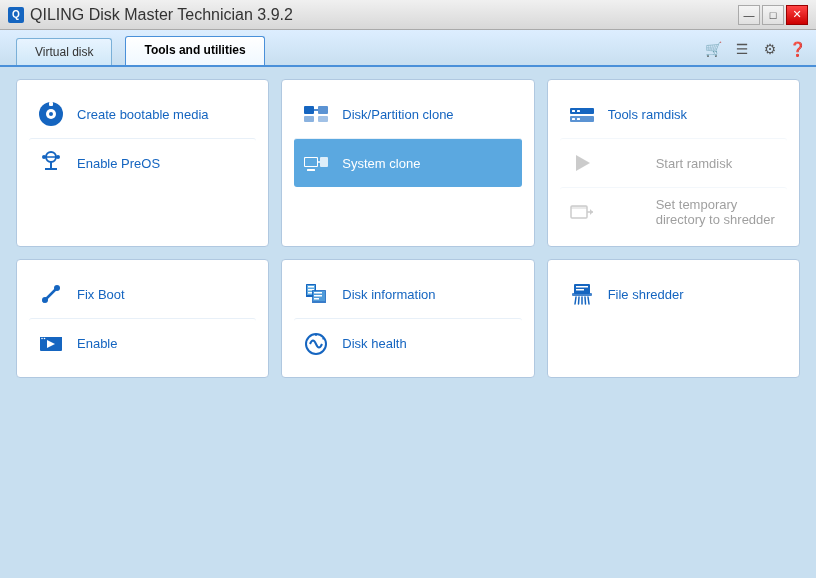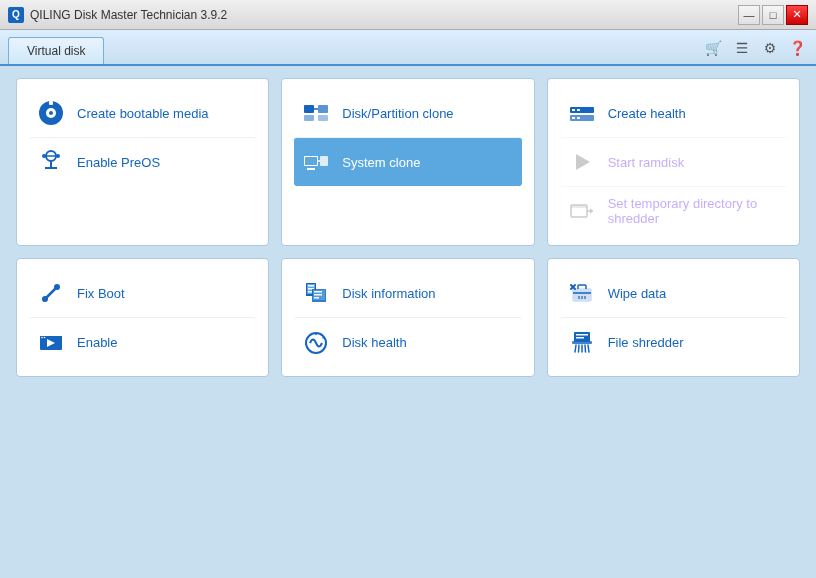--- a/index.html
+++ b/index.html
@@ -31,21 +31,21 @@
       background: #1565c0;
       border-radius: 2px;
       display: flex;
       align-items: center;
       justify-content: center;
       color: white;
       font-size: 10px;
       font-weight: bold;
     }
     .titlebar-title {
-      font-size: 12px;
+      font-size: 16px;
       color: #333;
     }
     .titlebar-controls {
       display: flex;
       gap: 2px;
     }
     .titlebar-btn {
       width: 22px;
       height: 20px;
       border: 1px solid #aaa;
@@ -142,40 +142,42 @@
     }
     .item-label {
       font-size: 13px;
       color: #1565c0;
     }
     .panel-item.active .item-label {
       color: white;
       text-align: center;
     }
     .panel-item.disabled .item-label {
-      color: #8b5cf6;
+      color: #404040;
+      margin-left: 48px;
     }
   </style>
 </head>
 <body>
 
 <div class="titlebar">
   <div class="titlebar-left">
     <div class="titlebar-icon">Q</div>
     <span class="titlebar-title">QILING Disk Master Technician 3.9.2</span>
   </div>
   <div class="titlebar-controls">
     <div class="titlebar-btn">—</div>
     <div class="titlebar-btn">□</div>
     <div class="titlebar-btn close">✕</div>
   </div>
 </div>
 
-<div style="display:flex; align-items:flex-end; background:linear-gradient(to bottom,#ddeeff,#c8dff0); padding: 6px 6px 0 8px; gap:13px; border-bottom:2px solid #4a90d9;">
+<div style="display:flex; align-items:flex-end; background:linear-gradient(to bottom,#ddeeff,#c8dff0); padding: 6px 6px 0 16px; gap:13px; border-bottom:2px solid #4a90d9;">
   <div class="tab">Virtual disk</div>
+  <div class="tab active">Tools and utilities</div>
   <div class="tabbar-right">
     <div class="toolbar-icon">🛒</div>
     <div class="toolbar-icon">☰</div>
     <div class="toolbar-icon">⚙</div>
     <div class="toolbar-icon">❓</div>
   </div>
 </div>
 
 <div class="main-content">
 
@@ -239,21 +241,21 @@
       <div class="item-icon">
         <svg viewBox="0 0 28 28" fill="none">
           <rect x="2" y="8" width="24" height="6" rx="1" fill="#1565c0"></rect>
           <rect x="2" y="16" width="24" height="6" rx="1" fill="#1565c0" opacity="0.7"></rect>
           <rect x="4" y="10" width="3" height="2" rx="0.5" fill="white"></rect>
           <rect x="9" y="10" width="3" height="2" rx="0.5" fill="white"></rect>
           <rect x="4" y="18" width="3" height="2" rx="0.5" fill="white"></rect>
           <rect x="9" y="18" width="3" height="2" rx="0.5" fill="white"></rect>
         </svg>
       </div>
-      <span class="item-label">Create health</span>
+      <span class="item-label">Tools ramdisk</span>
     </div>
     <div class="panel-item disabled">
       <div class="item-icon">
         <svg viewBox="0 0 28 28" fill="none">
           <polygon points="8,6 22,14 8,22" fill="#999"></polygon>
         </svg>
       </div>
       <span class="item-label">Start ramdisk</span>
     </div>
     <div class="panel-item disabled">
@@ -323,35 +325,20 @@
         </svg>
       </div>
       <span class="item-label">Disk health</span>
     </div>
   </div>
 
   <div class="panel">
     <div class="panel-item">
       <div class="item-icon">
         <svg viewBox="0 0 28 28" fill="none">
-          <rect x="5" y="10" width="18" height="12" rx="1" fill="#1565c0" opacity="0.2" stroke="#1565c0" stroke-width="1.5"></rect>
-          <line x1="5" y1="14" x2="23" y2="14" stroke="#1565c0" stroke-width="1.5"></line>
-          <path d="M10 10 L10 7 Q10 6 11 6 L17 6 Q18 6 18 7 L18 10" stroke="#1565c0" stroke-width="1.5" fill="none"></path>
-          <line x1="11" y1="17" x2="11" y2="20" stroke="#1565c0" stroke-width="1.2"></line>
-          <line x1="14" y1="17" x2="14" y2="20" stroke="#1565c0" stroke-width="1.2"></line>
-          <line x1="17" y1="17" x2="17" y2="20" stroke="#1565c0" stroke-width="1.2"></line>
-          <path d="M3 6 L7 10" stroke="#1565c0" stroke-width="2" stroke-linecap="round"></path>
-          <path d="M7 6 L3 10" stroke="#1565c0" stroke-width="2" stroke-linecap="round"></path>
-        </svg>
-      </div>
-      <span class="item-label">Wipe data</span>
-    </div>
-    <div class="panel-item">
-      <div class="item-icon">
-        <svg viewBox="0 0 28 28" fill="none">
           <rect x="6" y="4" width="16" height="10" rx="1" fill="#1565c0"></rect>
           <rect x="4" y="13" width="20" height="3" rx="1" fill="#1565c0" opacity="0.8"></rect>
           <line x1="8" y1="17" x2="7" y2="24" stroke="#1565c0" stroke-width="1.5" stroke-linecap="round"></line>
           <line x1="11" y1="17" x2="10.5" y2="24" stroke="#1565c0" stroke-width="1.5" stroke-linecap="round"></line>
           <line x1="14" y1="17" x2="14" y2="24" stroke="#1565c0" stroke-width="1.5" stroke-linecap="round"></line>
           <line x1="17" y1="17" x2="17.5" y2="24" stroke="#1565c0" stroke-width="1.5" stroke-linecap="round"></line>
           <line x1="20" y1="17" x2="21" y2="24" stroke="#1565c0" stroke-width="1.5" stroke-linecap="round"></line>
           <rect x="8" y="6" width="12" height="1.5" fill="white"></rect>
           <rect x="8" y="9" width="8" height="1.5" fill="white"></rect>
         </svg>

